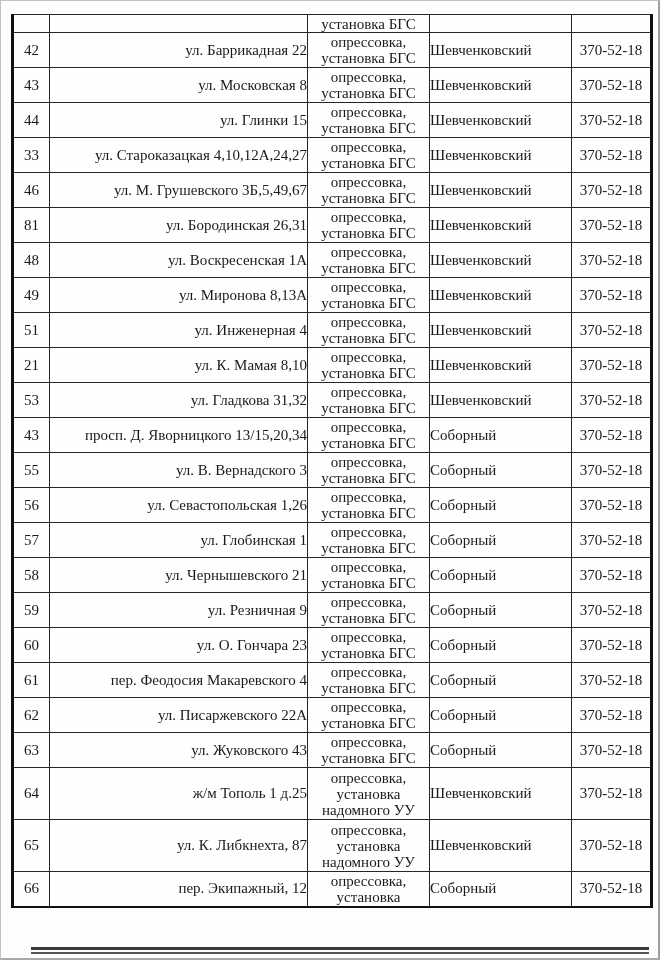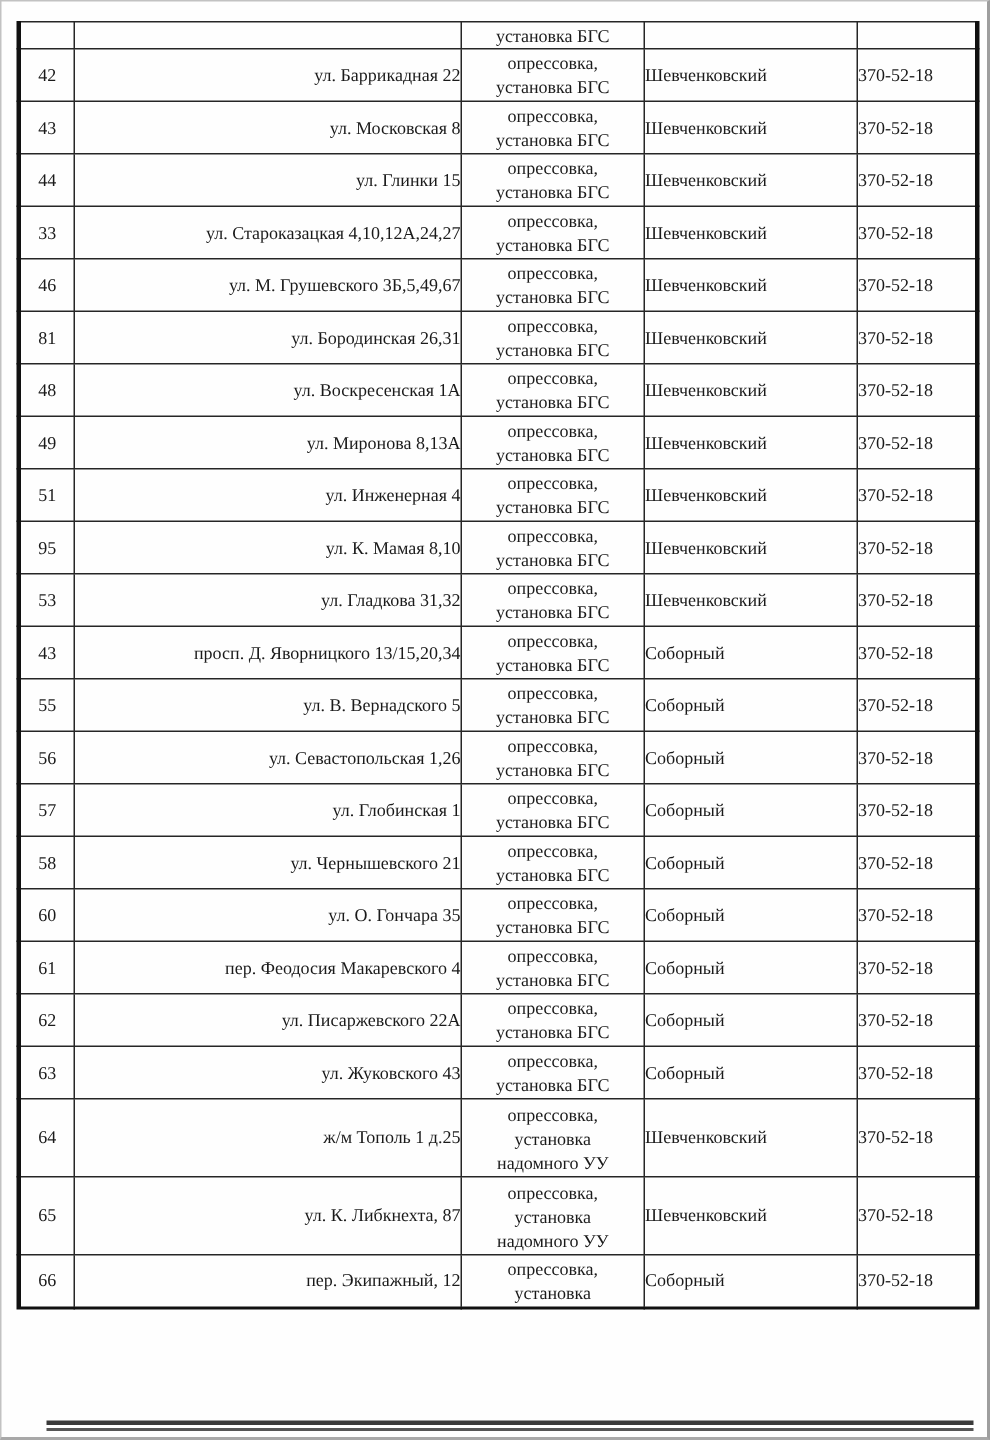--- a/index.html
+++ b/index.html
@@ -22,21 +22,21 @@
   }
   .table-wrap {
     position: absolute;
     left: 10px;
     top: 13px;
   }
   table.schedule {
     border-collapse: collapse;
     table-layout: fixed;
     width: 639px;
-    font-size: 12px;
+    font-size: 15px;
   }
   table.schedule td {
     border: 1px solid #262626;
     padding: 0;
     overflow: hidden;
   }
   table.schedule {
     border-left: 3px solid #101010;
     border-right: 3px solid #101010;
     border-top: 1px solid #333333;
@@ -63,21 +63,21 @@
   td.cell-works {
     text-align: center;
     white-space: pre-line;
     line-height: 16px;
     padding: 1px 2px;
   }
   td.cell-district {
     text-align: left;
   }
   td.cell-phone {
-    text-align: left;
+    text-align: center;
     margin-top: 10px;
   }
   .bottom-divider {
     position: absolute;
     left: 30px;
     top: 946px;
     width: 618px;
     height: 2px;
     border-top: 3px solid #3a3a3a;
     border-bottom: 2px solid #555555;
@@ -172,21 +172,21 @@
   </tr>
           <tr class="data-row">
     <td class="cell-num">51</td>
     <td class="cell-address">ул. Инженерная 4</td>
     <td class="cell-works">опрессовка,
 установка БГС</td>
     <td class="cell-district">Шевченковский</td>
     <td class="cell-phone">370-52-18</td>
   </tr>
           <tr class="data-row">
-    <td class="cell-num">95</td>
+    <td class="cell-num">21</td>
     <td class="cell-address">ул. К. Мамая 8,10</td>
     <td class="cell-works">опрессовка,
 установка БГС</td>
     <td class="cell-district">Шевченковский</td>
     <td class="cell-phone">370-52-18</td>
   </tr>
           <tr class="data-row">
     <td class="cell-num">53</td>
     <td class="cell-address">ул. Гладкова 31,32</td>
     <td class="cell-works">опрессовка,
@@ -197,21 +197,21 @@
           <tr class="data-row">
     <td class="cell-num">43</td>
     <td class="cell-address">просп. Д. Яворницкого 13/15,20,34</td>
     <td class="cell-works">опрессовка,
 установка БГС</td>
     <td class="cell-district">Соборный</td>
     <td class="cell-phone">370-52-18</td>
   </tr>
           <tr class="data-row">
     <td class="cell-num">55</td>
-    <td class="cell-address">ул. В. Вернадского 5</td>
+    <td class="cell-address">ул. В. Вернадского 3</td>
     <td class="cell-works">опрессовка,
 установка БГС</td>
     <td class="cell-district">Соборный</td>
     <td class="cell-phone">370-52-18</td>
   </tr>
           <tr class="data-row">
     <td class="cell-num">56</td>
     <td class="cell-address">ул. Севастопольская 1,26</td>
     <td class="cell-works">опрессовка,
 установка БГС</td>
@@ -228,22 +228,30 @@
   </tr>
           <tr class="data-row">
     <td class="cell-num">58</td>
     <td class="cell-address">ул. Чернышевского 21</td>
     <td class="cell-works">опрессовка,
 установка БГС</td>
     <td class="cell-district">Соборный</td>
     <td class="cell-phone">370-52-18</td>
   </tr>
           <tr class="data-row">
+    <td class="cell-num">59</td>
+    <td class="cell-address">ул. Резничная 9</td>
+    <td class="cell-works">опрессовка,
+установка БГС</td>
+    <td class="cell-district">Соборный</td>
+    <td class="cell-phone">370-52-18</td>
+  </tr>
+          <tr class="data-row">
     <td class="cell-num">60</td>
-    <td class="cell-address">ул. О. Гончара 35</td>
+    <td class="cell-address">ул. О. Гончара 23</td>
     <td class="cell-works">опрессовка,
 установка БГС</td>
     <td class="cell-district">Соборный</td>
     <td class="cell-phone">370-52-18</td>
   </tr>
           <tr class="data-row">
     <td class="cell-num">61</td>
     <td class="cell-address">пер. Феодосия Макаревского 4</td>
     <td class="cell-works">опрессовка,
 установка БГС</td>

